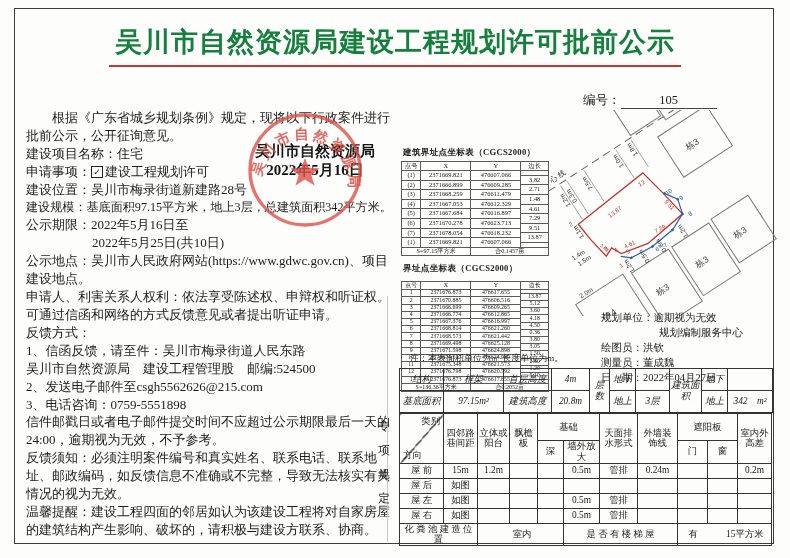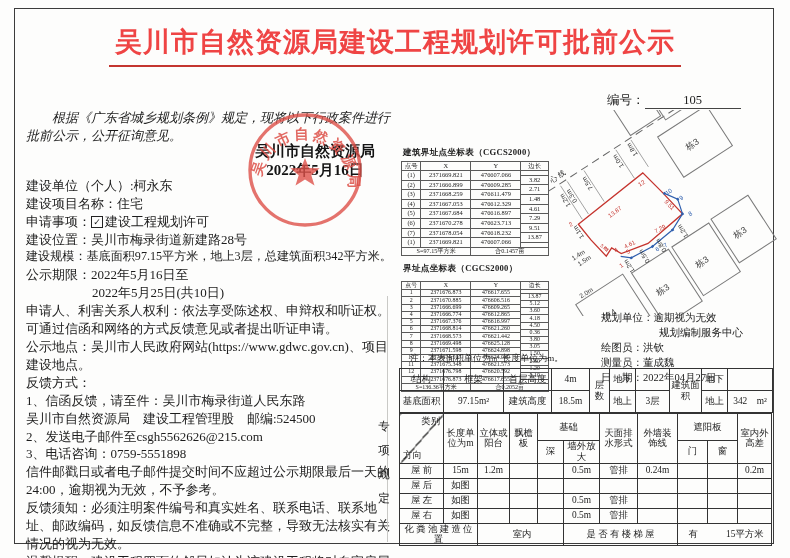--- a/index.html
+++ b/index.html
@@ -1,26 +1,26 @@
 <!DOCTYPE html>
 <html><head>
 <meta charset="utf-8">
 <style>
   html,body{margin:0;padding:0;background:#ececea;}
   .page{position:relative;width:790px;height:558px;background:#fdfdfc;overflow:hidden;
         font-family:"Liberation Serif","DejaVu Serif",serif;color:#1c1c1c;}
   .frame{position:absolute;left:14px;top:8px;width:758px;height:534px;border:1.6px solid #3c3c3c;}
   .title-wrap{position:absolute;left:0;top:24px;width:100%;text-align:center;}
-  .title{display:inline-block;font-size:27px;font-weight:bold;color:#ef4444;letter-spacing:1px;
+  .title{display:inline-block;font-size:27px;font-weight:bold;color:#15803d;letter-spacing:1px;
          border-bottom:2px solid #c43530;padding:0 6px 5px;}
-  .doc-number{position:absolute;left:583px;top:92px;font-size:12.5px;margin-left:24px;}
+  .doc-number{position:absolute;left:583px;top:92px;font-size:12.5px;}
   .doc-number .blank{display:inline-block;width:96px;border-bottom:1px solid #444;text-align:center;}
   .left-col{position:absolute;left:26px;top:109px;width:367px;font-size:13px;line-height:17.9px;}
   .left-col p{margin:0;}
-  .indent2{text-indent:2em;font-style:italic;}
+  .indent2{text-indent:2em;}
   .gap-top{margin-top:32px !important;}
   .indent-period{padding-left:66px;}
   .tight{font-size:12.1px;white-space:nowrap;}
   .checkbox{display:inline-block;width:10px;height:10px;border:1.2px solid #222;font-size:9px;
             line-height:10px;text-align:center;vertical-align:1px;margin-right:2px;}
   .authority{position:absolute;left:244px;top:142px;width:142px;text-align:center;font-size:15px;
              font-weight:bold;color:#141414;z-index:1;line-height:19px;}
   .stamp-svg{position:absolute;left:243px;top:108px;z-index:2;pointer-events:none;}
   .divider{position:absolute;left:387px;top:296px;width:1px;height:246px;background:#c9c9c6;}
   
@@ -46,21 +46,21 @@
   .survey{position:absolute;left:601px;top:310px;font-size:10.5px;line-height:15px;}
   .survey .ind{padding-left:58px;}
   
   .vlabel{position:absolute;left:377px;top:414px;width:14px;font-size:11.5px;line-height:24px;
           text-align:center;letter-spacing:0;}
   
   .spec-wrap{position:absolute;left:399px;top:368px;width:373px;}
   table.spec{border-collapse:collapse;table-layout:fixed;width:373px;font-size:9.4px;}
   table.spec td,table.spec th{border:1px solid #333;text-align:center;padding:0 1px;
        font-weight:normal;line-height:1.15;overflow:hidden;}
-  .spec-top tr{height:22px;}
+  .spec-top tr{height:22px;font-style:italic;}
   .hdr1{height:27px;}
   .hdr2{height:15px;}
   .spec-mid tbody tr{height:15px;}
   .septic-row{height:22px;}
   .diag{position:relative;background:
      linear-gradient(to bottom right,transparent calc(50% - .6px),#333 calc(50% - .6px),#333 calc(50% + .6px),transparent calc(50% + .6px));}
   .diag .tr{position:absolute;top:2px;right:3px;}
   .diag .bl{position:absolute;bottom:2px;left:3px;}
   .al{text-align:center;padding-left:4px !important;margin-left:28px;}
 </style>
@@ -73,29 +73,28 @@
   <div class="title-wrap">
     <div class="title">吴川市自然资源局建设工程规划许可批前公示</div>
   </div>
 
   <div class="doc-number">
     <span>编号：</span><span class="blank">105</span>
   </div>
 
   <div class="left-col">
     <p class="indent2">根据《广东省城乡规划条例》规定，现将以下行政案件进行批前公示，公开征询意见。</p>
-    <p class="gap-top">建设单位（个人）:柯永东</p>
     <p>建设项目名称：住宅</p>
     <p><span>申请事项：</span><span class="checkbox">✓</span><span>建设工程规划许可</span></p>
     <p>建设位置：吴川市梅录街道新建路28号</p>
     <p class="tight">建设规模：基底面积97.15平方米，地上3层，总建筑面积342平方米。</p>
     <p>公示期限：2022年5月16日至</p>
     <p class="indent-period">2022年5月25日(共10日)</p>
+    <p>公示地点：吴川市人民政府网站(https://www.gdwc.gov.cn)、项目建设地点。</p>
     <p>申请人、利害关系人权利：依法享受陈述权、申辩权和听证权。可通过信函和网络的方式反馈意见或者提出听证申请。</p>
-    <p>公示地点：吴川市人民政府网站(https://www.gdwc.gov.cn)、项目建设地点。</p>
     <p>反馈方式：</p>
     <p>1、信函反馈，请至件：吴川市梅录街道人民东路</p>
     <p>吴川市自然资源局　建设工程管理股　邮编:524500</p>
     <p>2、发送电子邮件至csgh5562626@215.com</p>
     <p>3、电话咨询：0759-5551898</p>
     <p>信件邮戳日或者电子邮件提交时间不应超过公示期限最后一天的24:00，逾期视为无效，不予参考。</p>
     <p>反馈须知：必须注明案件编号和真实姓名、联系电话、联系地址、邮政编码，如反馈信息不准确或不完整，导致无法核实有关情况的视为无效。</p>
     <p>温馨提醒：建设工程四面的邻居如认为该建设工程将对自家房屋的建筑结构产生影响、破坏的，请积极与建设方联系、协商。</p>
   </div>
 
@@ -452,21 +451,21 @@
         <td>地下</td>
         <td></td>
         <td rowspan="2">建筑面积</td>
         <td>地下</td>
         <td></td>
       </tr>
       <tr>
         <td>基底面积</td>
         <td>97.15m²</td>
         <td>建筑高度</td>
-        <td>18.5m</td>
+        <td>20.8m</td>
         <td>地上</td>
         <td>3层</td>
         <td>地上</td>
         <td>342　m²</td>
       </tr>
     </tbody>
       </table>
 
     <table class="spec spec-mid">
       <colgroup>
@@ -481,21 +480,21 @@
           <col style="width:30px">
           <col style="width:30px">
           <col style="width:34px">
         </colgroup>
       <thead>
         <tr class="hdr1">
           <th rowspan="2" class="diag">
             <span class="tr">类别</span>
             <span class="bl">方向</span>
           </th>
-          <th rowspan="2">长度单位为m</th>
+          <th rowspan="2">四邻路巷间距</th>
           <th rowspan="2">立体或阳台</th>
           <th rowspan="2">飘檐板</th>
           <th colspan="2">基础</th>
           <th rowspan="2">天面排水形式</th>
           <th rowspan="2">外墙装饰线</th>
           <th colspan="2">遮阳板</th>
           <th rowspan="2">室内外高差</th>
         </tr>
         <tr class="hdr2">
           <th>深</th>

